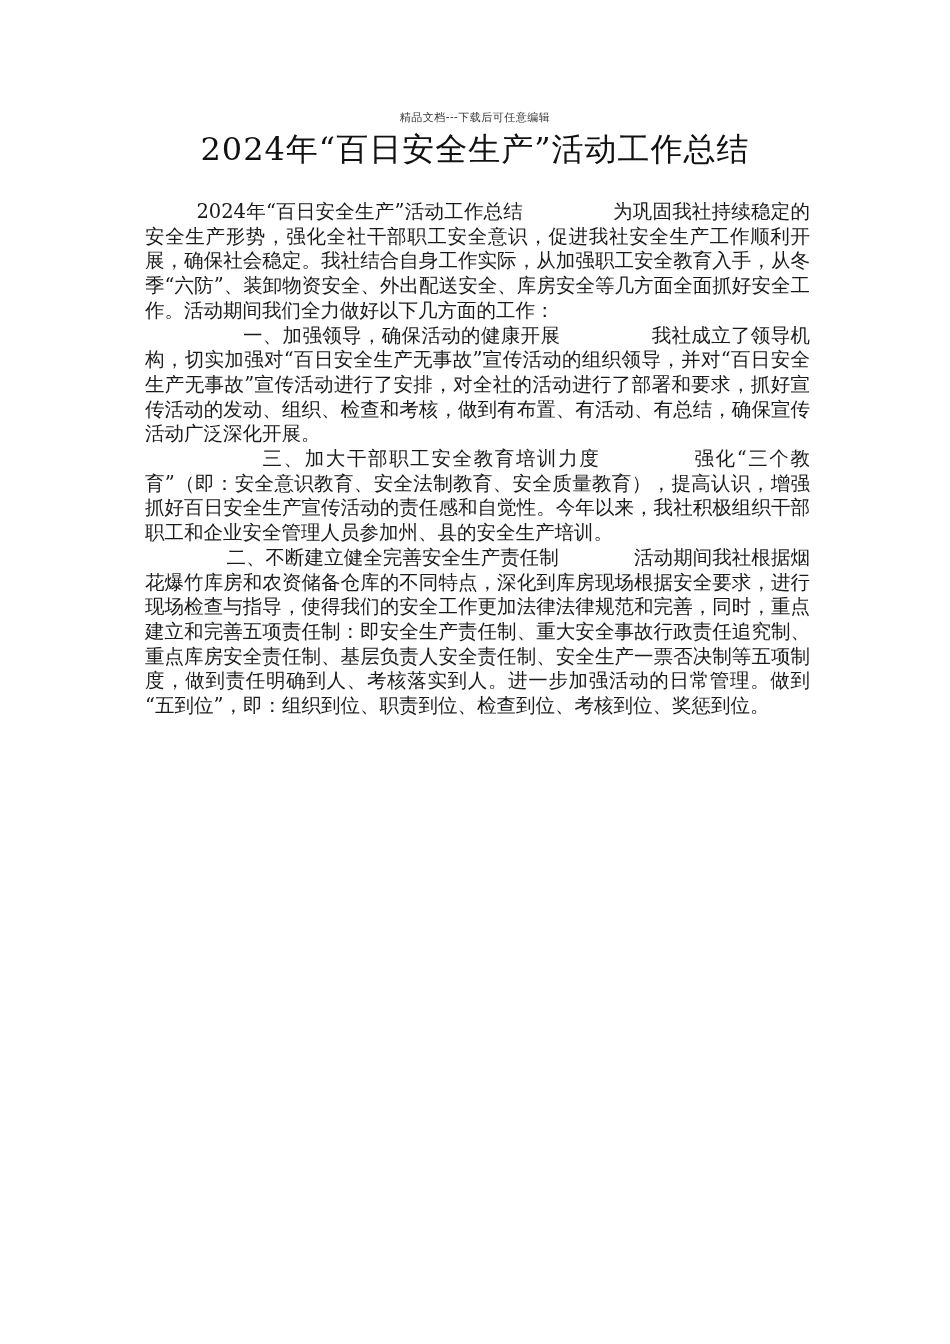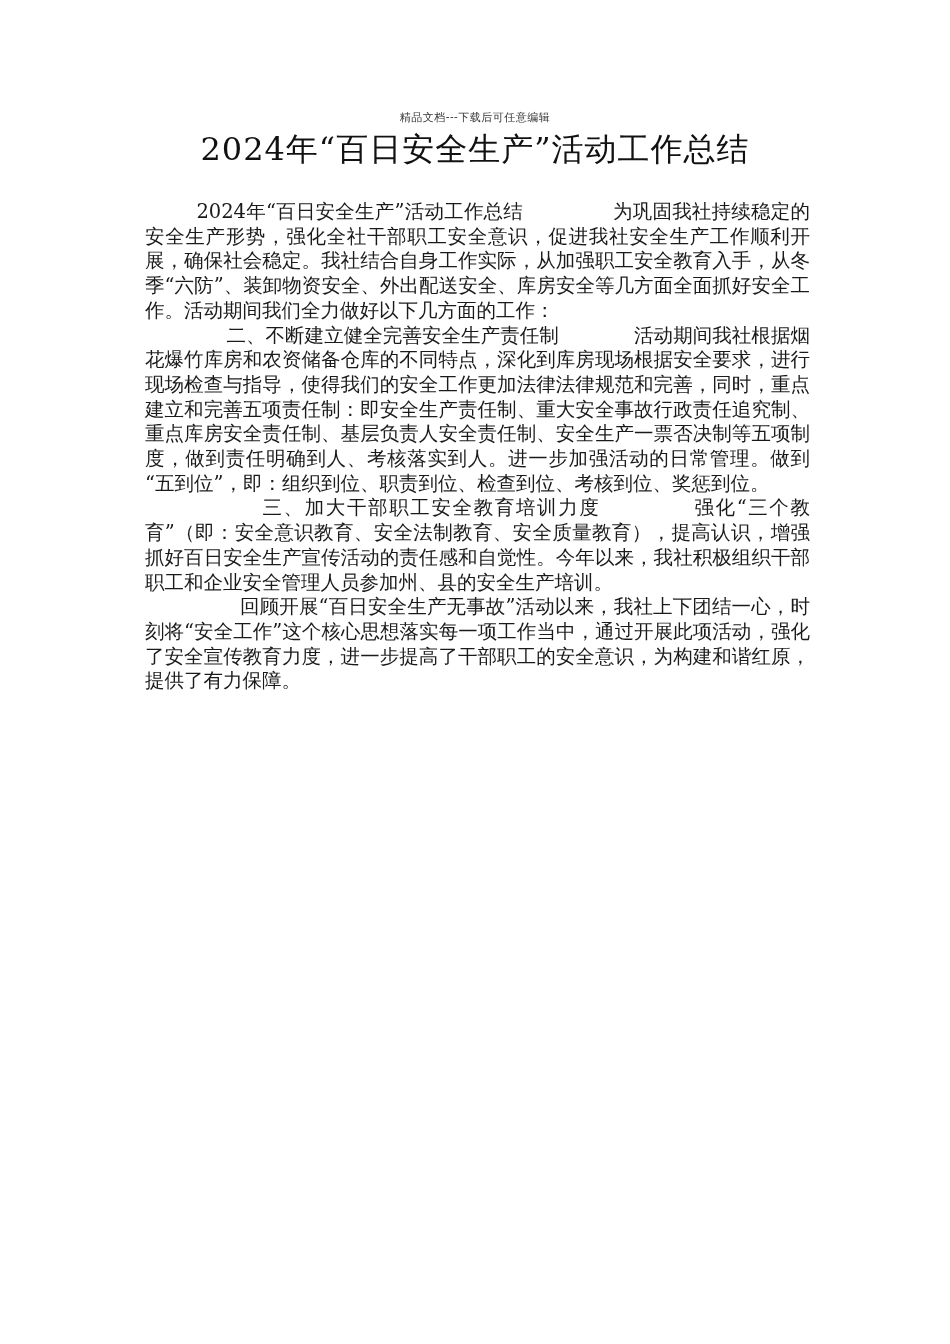--- a/index.html
+++ b/index.html
@@ -56,16 +56,16 @@
   </style>
 </head>
 <body>
 
 <div class="header-note">精品文档---下载后可任意编辑</div>
 
 <h1 class="doc-title">2024年“百日安全生产”活动工作总结</h1>
 
 <div class="doc-body">
   <p>        2024年“百日安全生产”活动工作总结              为巩固我社持续稳定的安全生产形势，强化全社干部职工安全意识，促进我社安全生产工作顺利开展，确保社会稳定。我社结合自身工作实际，从加强职工安全教育入手，从冬季“六防”、装卸物资安全、外出配送安全、库房安全等几方面全面抓好安全工作。活动期间我们全力做好以下几方面的工作：</p>
+  <p>               一、加强领导，确保活动的健康开展              我社成立了领导机构，切实加强对“百日安全生产无事故”宣传活动的组织领导，并对“百日安全生产无事故”宣传活动进行了安排，对全社的活动进行了部署和要求，抓好宣传活动的发动、组织、检查和考核，做到有布置、有活动、有总结，确保宣传活动广泛深化开展。</p>
+  <p>               三、加大干部职工安全教育培训力度            强化“三个教育”（即：安全意识教育、安全法制教育、安全质量教育），提高认识，增强抓好百日安全生产宣传活动的责任感和自觉性。今年以来，我社积极组织干部职工和企业安全管理人员参加州、县的安全生产培训。</p>
   <p>             二、不断建立健全完善安全生产责任制            活动期间我社根据烟花爆竹库房和农资储备仓库的不同特点，深化到库房现场根据安全要求，进行现场检查与指导，使得我们的安全工作更加法律法律规范和完善，同时，重点建立和完善五项责任制：即安全生产责任制、重大安全事故行政责任追究制、重点库房安全责任制、基层负责人安全责任制、安全生产一票否决制等五项制度，做到责任明确到人、考核落实到人。进一步加强活动的日常管理。做到  “五到位”，即：组织到位、职责到位、检查到位、考核到位、奖惩到位。</p>
-  <p>               三、加大干部职工安全教育培训力度            强化“三个教育”（即：安全意识教育、安全法制教育、安全质量教育），提高认识，增强抓好百日安全生产宣传活动的责任感和自觉性。今年以来，我社积极组织干部职工和企业安全管理人员参加州、县的安全生产培训。</p>
-  <p>               回顾开展“百日安全生产无事故”活动以来，我社上下团结一心，时刻将“安全工作”这个核心思想落实每一项工作当中，通过开展此项活动，强化了安全宣传教育力度，进一步提高了干部职工的安全意识，为构建和谐红原，提供了有力保障。</p>
 </div>
 
 </body></html>

